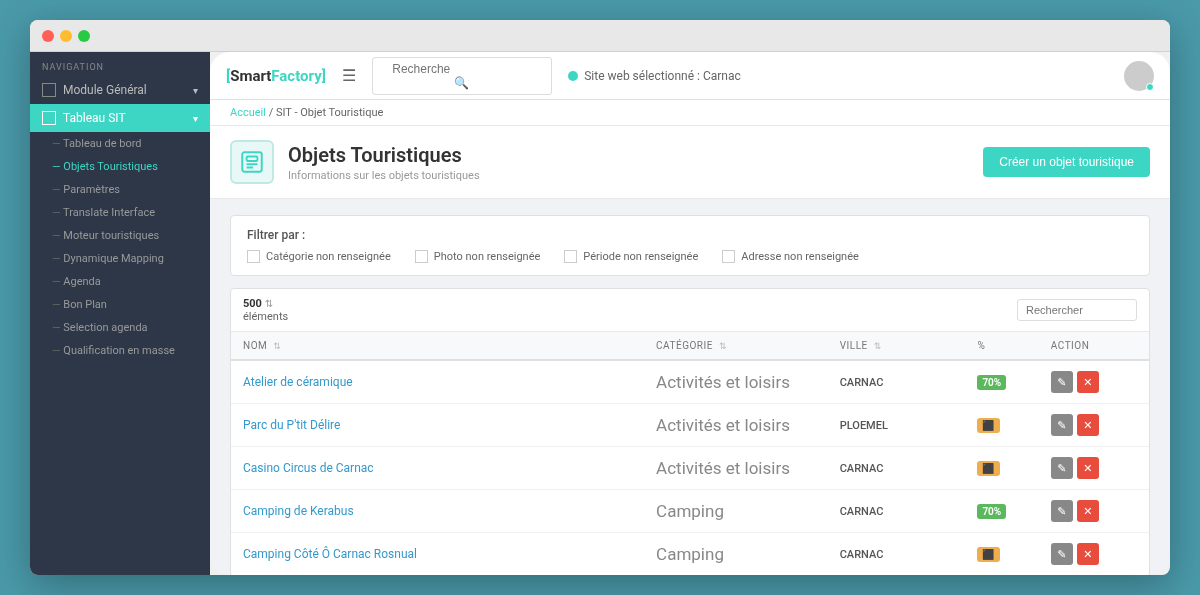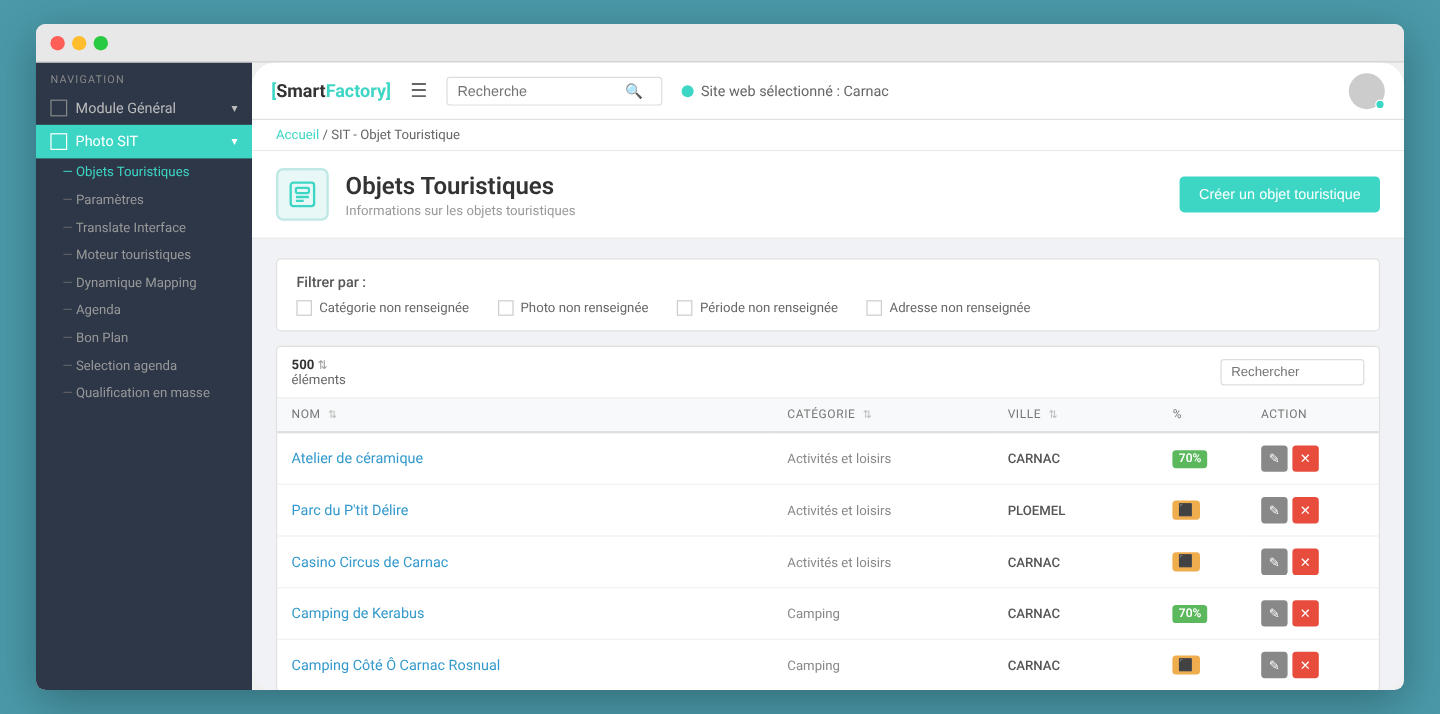--- a/index.html
+++ b/index.html
@@ -122,26 +122,27 @@
     .hamburger-btn {
       font-size: 16px;
       color: #666;
       cursor: pointer;
       margin-right: 16px;
       background: none;
       border: none;
     }
     .search-bar {
       display: flex;
-      align-items: flex-start;
+      align-items: center;
       border: 1px solid #ddd;
       border-radius: 3px;
       padding: 4px 8px;
       width: 180px;
       background: #fff;
+      flex-direction: column;
     }
     .search-input {
       border: none;
       outline: none;
       font-size: 12px;
       color: #666;
       width: 140px;
     }
     .search-icon { color: #999; font-size: 12px; cursor: pointer; }
     .site-selector {
@@ -337,21 +338,21 @@
     }
     tbody td {
       padding: 10px 12px;
       color: #555;
     }
     .td-name a {
       color: #3399cc;
       text-decoration: none;
       font-size: 12px;
     }
-    .td-cat { color: #888; font-size: 11px; }
+    .td-cat { color: #888; font-size: 17px; }
     .td-ville { color: #555; font-size: 11px; font-weight: 500; }
     .td-pct {
       font-size: 11px;
     }
     .pct-badge {
       display: inline-block;
       padding: 2px 5px;
       border-radius: 3px;
       font-size: 10px;
       font-weight: 600;
@@ -402,24 +403,27 @@
       <div class="sidebar-nav-label">NAVIGATION</div>
 
       <div class="sidebar-item">
         <div class="icon-box"></div>
         <span>Module Général</span>
         <span class="chevron">▾</span>
       </div>
 
       <div class="sidebar-item active">
         <div class="icon-box"></div>
-        <span>Photo SIT</span>
+        <span>Tableau SIT</span>
         <span class="chevron">▾</span>
       </div>
 
+      <div class="sidebar-sub-item">
+        <span>Tableau de bord</span>
+      </div>
       <div class="sidebar-sub-item active">
         <span>Objets Touristiques</span>
       </div>
       <div class="sidebar-sub-item">
         <span>Paramètres</span>
       </div>
       <div class="sidebar-sub-item">
         <span>Translate Interface</span>
       </div>
       <div class="sidebar-sub-item">

